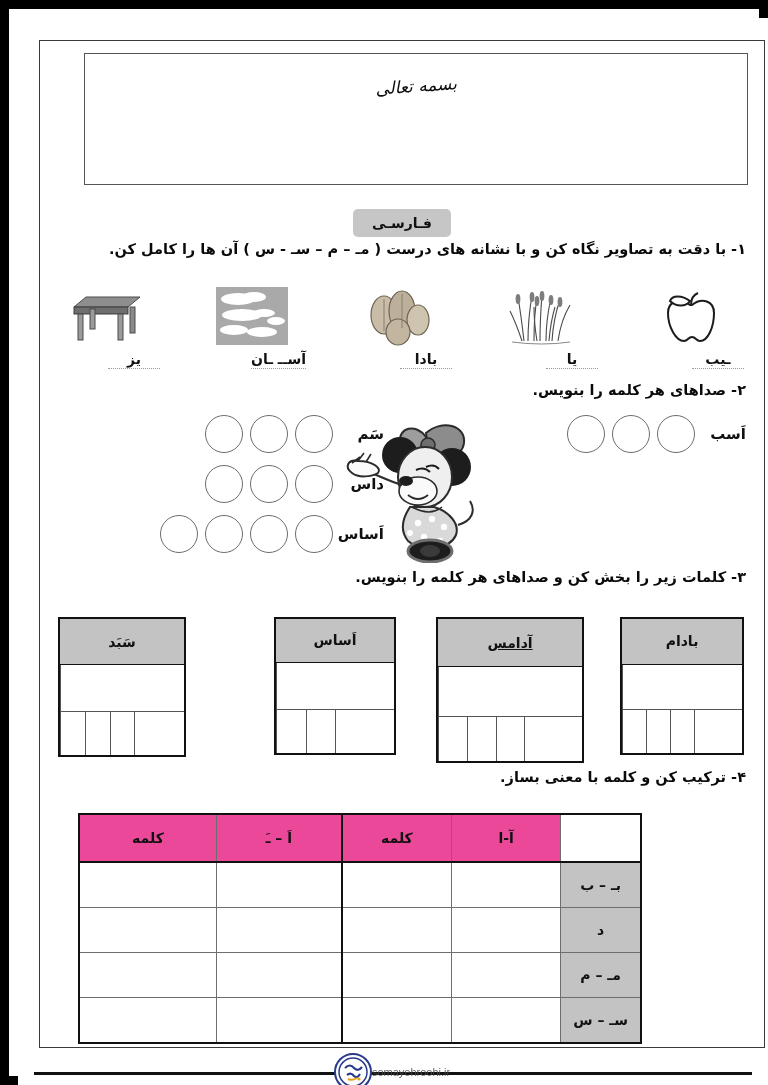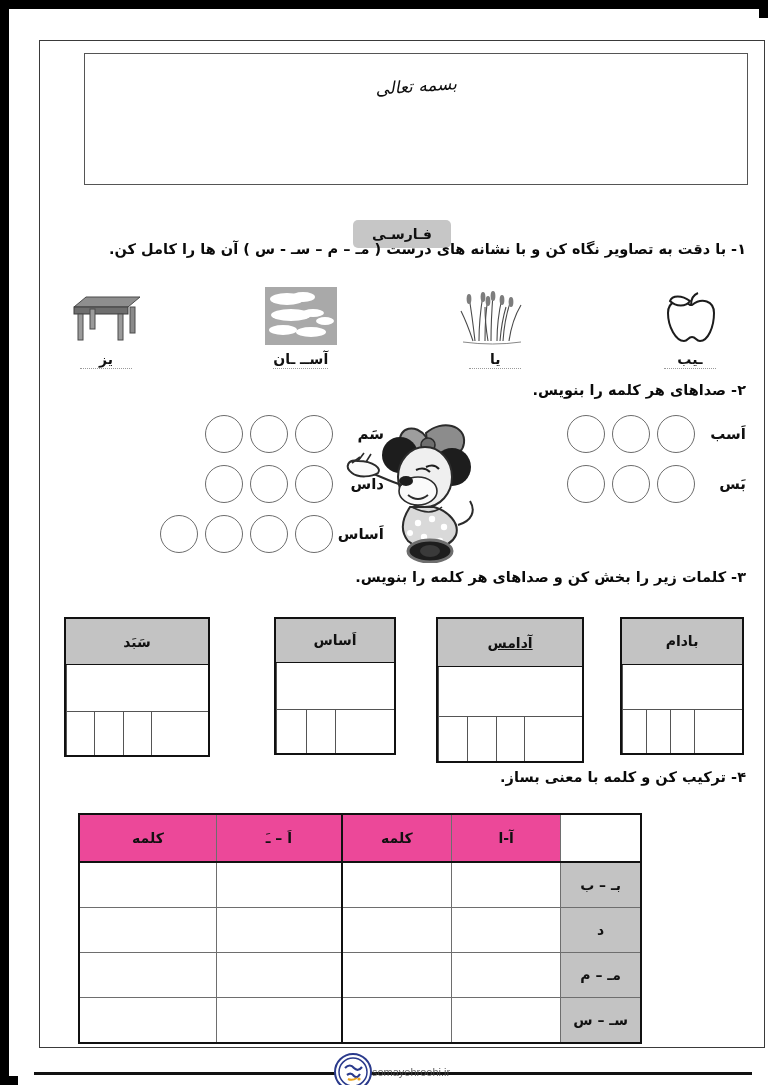--- a/index.html
+++ b/index.html
@@ -75,21 +75,20 @@
     width: 98px;
     height: 28px;
     line-height: 28px;
     text-align: center;
     background: #c6c6c6;
     border-radius: 5px;
     font-size: 14px;
     font-weight: bold;
     color: #111;
     letter-spacing: 1px;
-    margin-top: 11px;
   }
 
   
   .prompt {
     position: absolute;
     right: 18px;
     text-align: right;
     font-size: 14.5px;
     font-weight: bold;
     color: #0a0a0a;
@@ -111,21 +110,21 @@
     display: flex;
     flex-direction: row-reverse;
     justify-content: space-between;
     align-items: flex-end;
   }
   .pic-cell {
     width: 108px;
     height: 100px;
     display: flex;
     flex-direction: column;
-    align-items: center;
+    align-items: flex-start;
     justify-content: flex-end;
   }
   .pic-art {
     height: 62px;
     width: 100%;
     display: flex;
     align-items: flex-end;
     justify-content: center;
   }
   .pic-label {
@@ -352,20 +351,33 @@
               <ellipse cx="30" cy="30" rx="20" ry="6" fill="#fff"></ellipse>
               <ellipse cx="52" cy="28" rx="11" ry="4" fill="#fff"></ellipse>
               <ellipse cx="22" cy="45" rx="14" ry="5" fill="#fff"></ellipse>
               <ellipse cx="50" cy="47" rx="15" ry="5" fill="#fff"></ellipse>
               <ellipse cx="64" cy="36" rx="9" ry="4" fill="#fff"></ellipse>
             </svg>
           </div>
           <div class="pic-label">آســ ـان</div>
         </div>
 
+        <div class="pic-cell">
+          <div class="pic-art">
+            <svg width="80" height="58" viewBox="0 0 80 58" aria-hidden="true">
+              <ellipse cx="26" cy="26" rx="13" ry="19" fill="#c9bda8" stroke="#6e6455" stroke-width="1.2"></ellipse>
+              <ellipse cx="44" cy="22" rx="13" ry="20" fill="#bdb09a" stroke="#6e6455" stroke-width="1.2"></ellipse>
+              <ellipse cx="60" cy="31" rx="11" ry="15" fill="#cfc4b0" stroke="#6e6455" stroke-width="1.2"></ellipse>
+              <ellipse cx="40" cy="43" rx="12" ry="13" fill="#c2b6a1" stroke="#6e6455" stroke-width="1.2"></ellipse>
+              <path d="M26 10 L26 42" stroke="#8a7f6c" stroke-width="1" fill="none"></path>
+              <path d="M44 5 L44 39" stroke="#8a7f6c" stroke-width="1" fill="none"></path>
+            </svg>
+          </div>
+          <div class="pic-label">بادا</div>
+        </div>
 
         <div class="pic-cell">
           <div class="pic-art">
             <svg width="80" height="58" viewBox="0 0 80 58" aria-hidden="true">
               <g stroke="#4a4a4a" stroke-width="1.1" fill="none">
                 <path d="M20 52 C18 34 16 20 14 8"></path>
                   <path d="M24 52 C24 34 26 18 28 6"></path>
                 <path d="M30 52 C30 36 31 20 33 10"></path>
                   <path d="M36 52 C36 34 37 18 38 5"></path>
                 <path d="M42 52 C42 36 44 22 47 9"></path>
@@ -407,26 +419,20 @@
 
       <div class="q2-area">
 
         <div class="sound-group right">
           <div class="sound-row">
             <div class="sound-word">اَسب</div>
             <div class="circle"></div>
             <div class="circle"></div>
             <div class="circle"></div>
           </div>
-          <div class="sound-row">
-            <div class="sound-word">بَس</div>
-            <div class="circle"></div>
-            <div class="circle"></div>
-            <div class="circle"></div>
-          </div>
         </div>
 
         <div class="minnie-wrap">
           <svg width="150" height="148" viewBox="0 0 150 148" aria-hidden="true">
 
             <path d="M96 18 C112 4 136 10 134 28 C132 44 110 44 98 34 Z" fill="#8c8c8c" stroke="#2b2b2b" stroke-width="2"></path>
             <path d="M96 22 C86 8 68 12 70 28 C72 42 90 42 98 34 Z" fill="#9d9d9d" stroke="#2b2b2b" stroke-width="2"></path>
             <circle cx="98" cy="30" r="7" fill="#6e6e6e" stroke="#2b2b2b" stroke-width="1.6"></circle>
 
             <circle cx="70" cy="40" r="18" fill="#1d1d1d"></circle>
@@ -527,21 +533,21 @@
             <div style="width:75%;"></div>
           </div>
           <div class="syl-bot" style="height:44px;">
             <div style="width:25%;"></div>
             <div style="width:25%;"></div>
             <div style="width:25%;"></div>
             <div style="width:25%;"></div>
           </div>
         </div>
 
-        <div class="syl-table" style="left:12px; width:146px; height:140px;justify-content:flex-end;">
+        <div class="syl-table" style="left:6px; width:128px; height:140px;justify-content:flex-end;">
           <div class="syl-head" style="height:46px;">سَبَد</div>
           <div class="syl-mid" style="height:47px;">
             <div style="width:63%;"></div>
             <div style="width:37%;"></div>
           </div>
           <div class="syl-bot" style="height:44px;">
             <div style="width:20%;"></div>
             <div style="width:20%;"></div>
             <div style="width:20%;"></div>
             <div style="width:20%;"></div>

